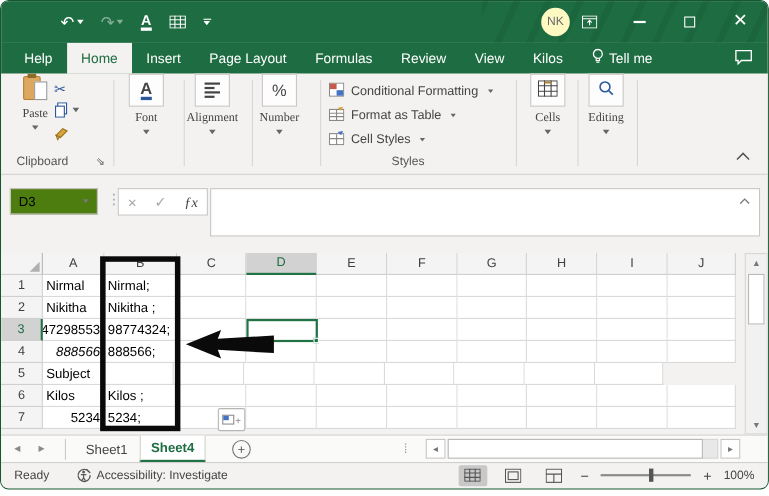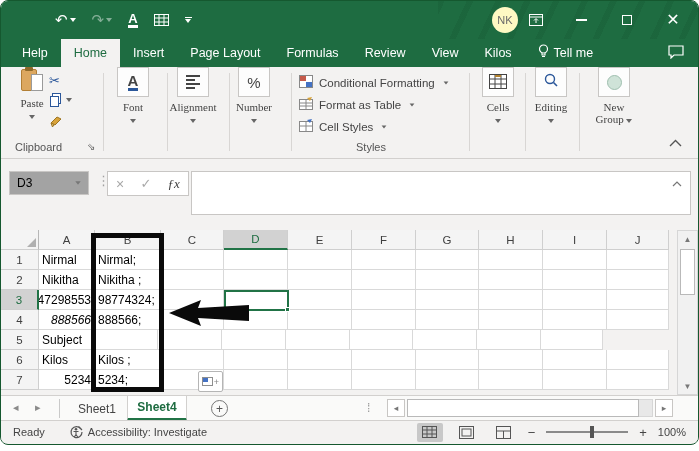--- a/index.html
+++ b/index.html
@@ -48,21 +48,21 @@
   .collapse-chev { position:absolute; left:668px; top:70px; color:#555; }
 
   
   .paste-icon { position:relative; width:22px; height:26px; margin:0 auto; }
   .paste-icon .board { position:absolute; left:0; top:2px; width:16px; height:22px; background:#dca75f; border:1px solid #b27f34; border-radius:2px; }
   .paste-icon .clip { position:absolute; left:4px; top:0; width:8px; height:4px; background:#8f6a2a; border-radius:1px; }
   .paste-icon .page { position:absolute; right:0; top:7px; width:12px; height:17px; background:#fff; border:1px solid #9a9a9a; }
 
   
   .fbar { position:relative; height:71px; background:#f3f2f1; }
-  .namebox { position:absolute; left:8px; top:12px; width:80px; height:24px; background:#a3a3a3; border:1px solid #c8c6c4;
+  .namebox { position:absolute; left:8px; top:12px; width:80px; height:24px; background:#4d7c0f; border:1px solid #c8c6c4;
              font-size:12px; display:flex; align-items:center; padding:0 7px; }
   .namebox .chev { margin-left:auto; color:#777; transform:scale(.9); }
   .fdots { position:absolute; left:96px; top:14px; color:#a0a0a0; font-size:13px; }
   .fxgroup { position:absolute; left:106px; top:12px; width:82px; height:25px; background:#fff; border:1px solid #c8c6c4;
              display:flex; align-items:center; justify-content:space-around; }
   .fxgroup .x { color:#a8a8a8; font-size:14px; }
   .fxgroup .ck { color:#a8a8a8; font-size:13px; }
   .fxgroup .fx { color:#3f3f3f; font-size:13px; font-family:"Liberation Serif",serif; font-style:italic; }
   .finput { position:absolute; left:190px; top:12px; width:500px; height:44px; background:#fff; border:1px solid #c8c6c4; }
   .finput .up { position:absolute; right:8px; top:6px; color:#777; font-size:10px; }
@@ -329,27 +329,20 @@
               <circle cx="7" cy="6" r="4.5" fill="none" stroke="#2b579a" stroke-width="1.4"></circle>
               <line x1="10.5" y1="9.5" x2="14" y2="13" stroke="#2b579a" stroke-width="1.6"></line>
             </svg>
         </span>
       </div>
       <div class="lbl">Editing</div>
       <div class="chev" style="margin:5px auto 0;color:#666"></div>
     </div>
     <div class="vdiv" style="left:578px"></div>
 
-    <div class="bigbtn" style="left:582px">
-      <div class="iconbox">
-          <span style="width:15px;height:15px;border-radius:50%;background:#cfe3d8;border:1px solid #9fbfaf;display:inline-block"></span>
-        </div>
-      <div class="lbl"><span>New</span><br>
-        <span>Group</span> <span class="chev" style="color:#666"></span></div>
-    </div>
 
     <div class="collapse-chev">
       <svg width="13" height="8" viewBox="0 0 13 8">
           <path d="M1 7 L6.5 1.5 L12 7" fill="none" stroke="#555" stroke-width="1.4"></path>
         </svg>
     </div>
   </div>
 
   <div class="fbar">
     <div class="namebox">

